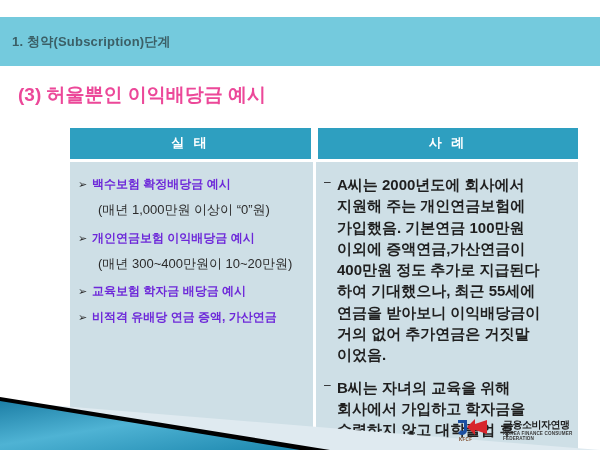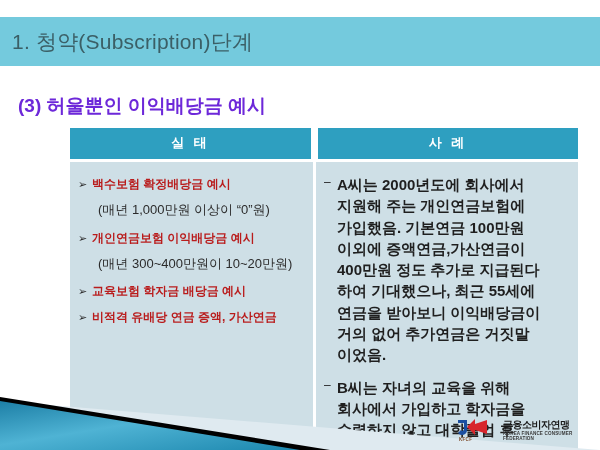--- a/index.html
+++ b/index.html
@@ -21,33 +21,34 @@
     left: 0;
     top: 17px;
     width: 600px;
     height: 49px;
     background: #74cadd;
     display: flex;
     align-items: center;
   }
   .title-band .title-text {
     margin-left: 12px;
-    font-size: 21px;
+    font-size: 13px;
     color: #3b5f66;
     letter-spacing: 0.2px;
     white-space: nowrap;
+    font-weight: bold;
   }
 
   
   .subtitle {
     position: absolute;
     left: 18px;
-    top: 93px;
+    top: 82px;
     font-size: 19px;
-    color: #6d28d9;
+    color: #ec4899;
     font-weight: bold;
     white-space: nowrap;
   }
 
   
   .table {
     position: absolute;
     left: 70px;
     top: 128px;
     width: 508px;
@@ -96,21 +97,21 @@
   .item .bullet {
     width: 14px;
     flex: 0 0 14px;
     font-size: 11px;
     color: #2b2b2b;
     line-height: 1.35;
     padding-top: 1px;
   }
   .item .item-text {
     font-size: 12px;
-    color: #b91c1c;
+    color: #6d28d9;
     font-weight: bold;
     line-height: 1.35;
   }
   .subnote {
     font-size: 13px;
     color: #2b2b2b;
     line-height: 1.35;
     margin: 0 0 11px 20px;
   }
 

